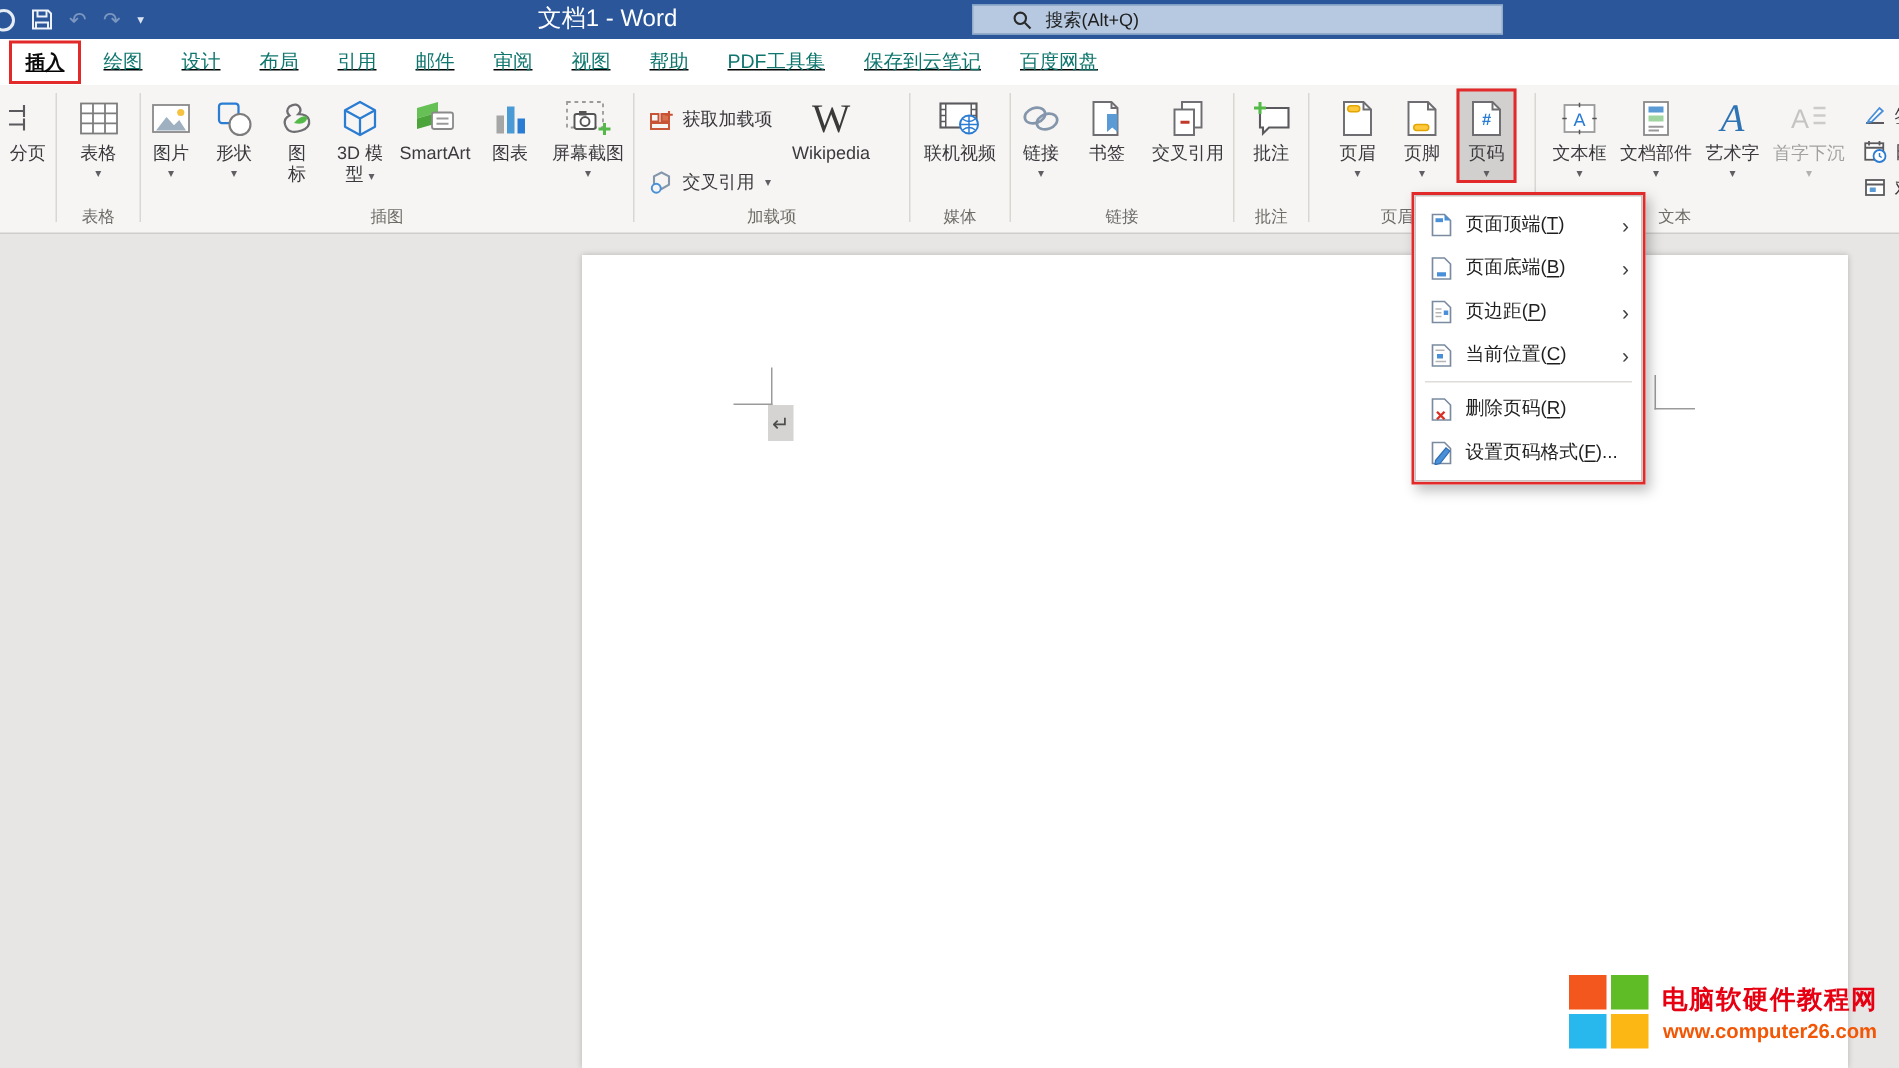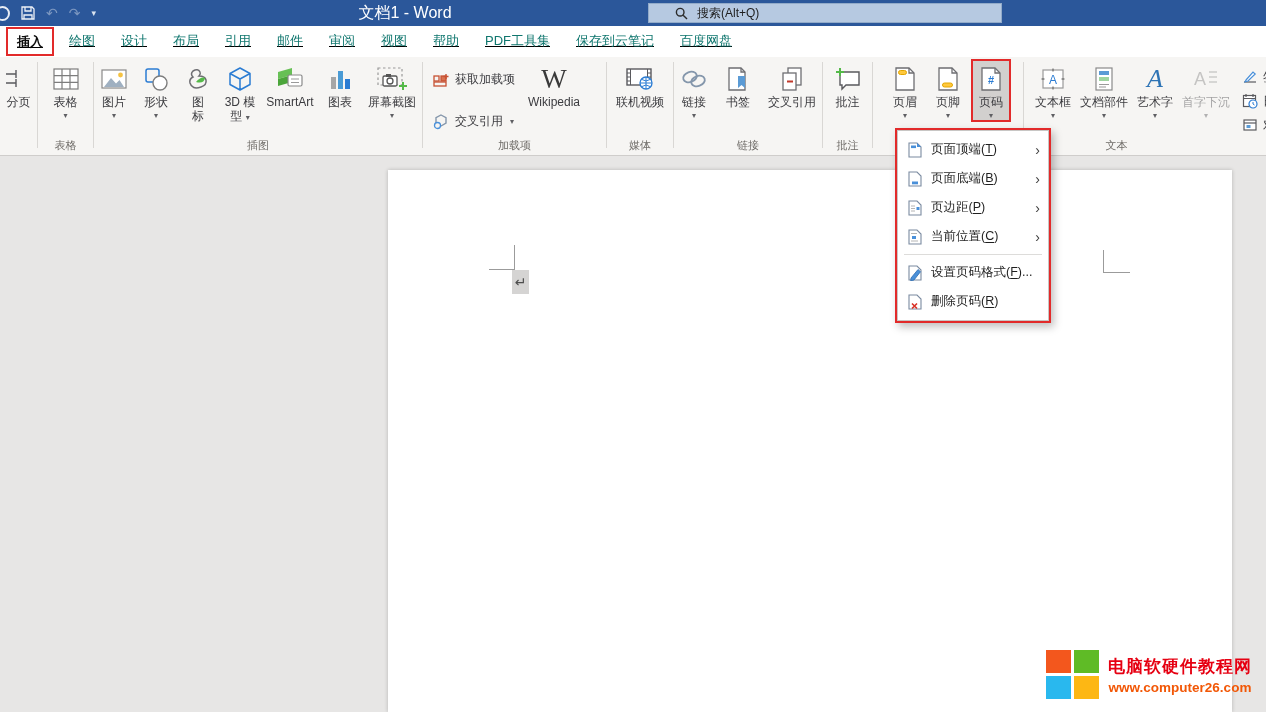--- a/index.html
+++ b/index.html
@@ -43,21 +43,21 @@
 
   .sbtn { display:flex; align-items:center; gap:5px; font-size:12px; color:#3b3b3f; height:24px; white-space:nowrap; }
   .sbtn .schev { font-size:8px; color:#5f5f63; margin-left:2px; }
 
   .addins-left { display:flex; flex-direction:column; justify-content:flex-end; gap:18px; padding:8px 6px 0 10px; }
   .text-right-col { display:flex; flex-direction:column; gap:0px; padding:6px 4px 0 6px; }
 
   .wikiW { font-family:"Liberation Serif", serif; font-size:27px; color:#3a3a3a; line-height:28px; }
 
   
-  .menu-annot { position:absolute; left:895px; top:128px; width:156px; border:2px solid #e22a2a;
+  .menu-annot { position:absolute; left:941px; top:128px; width:156px; border:2px solid #e22a2a;
                 background:#ffffff; z-index:60; box-shadow:3px 4px 8px rgba(0,0,0,.25); }
   .menu { border:1px solid #c8c6c4; background:#fff; padding:4px 0; }
   .mitem { height:29px; display:flex; align-items:center; gap:9px; padding:0 8px 0 10px;
            font-size:12.5px; color:#1f1f1f; white-space:nowrap; }
   .mitem .mtext u { text-underline-offset:2px; }
   .mitem .arrow { margin-left:auto; color:#3f3f3f; font-size:14px; line-height:14px; }
   .msep { height:1px; background:#dddcda; margin:3px 6px; }
 
   
   .page { position:absolute; left:388px; top:170px; width:844px; height:542px; background:#ffffff;
@@ -528,34 +528,34 @@
         <span class="mtext"><span>当前位置(</span><u>C</u><span>)</span></span>
         <span class="arrow">›</span>
       </div>
 
       <div class="msep"></div>
 
       <div class="mitem">
         <span>
           <svg width="14" height="16" viewBox="0 0 14 16">
               <path d="M1 1 h8 l4 4 v10 h-12 z" fill="#fff" stroke="#7a8aa0" stroke-width="1.1"></path>
+              <path d="M4 9.5 l5 5 M9 9.5 l-5 5" stroke="#d93025" stroke-width="1.6"></path>
+            </svg>
+        </span>
+        <span class="mtext"><span>删除页码(</span><u>R</u><span>)</span></span>
+      </div>
+
+      <div class="mitem">
+        <span>
+          <svg width="14" height="16" viewBox="0 0 14 16">
+              <path d="M1 1 h8 l4 4 v10 h-12 z" fill="#fff" stroke="#7a8aa0" stroke-width="1.1"></path>
               <path d="M3 13 L10 4.5 l2.5 2.2 L6 15 l-3.3.8 z" fill="#4a90d9" stroke="#2f6db3" stroke-width=".8"></path>
             </svg>
         </span>
         <span class="mtext"><span>设置页码格式(</span><u>F</u><span>)...</span></span>
-      </div>
-
-      <div class="mitem">
-        <span>
-          <svg width="14" height="16" viewBox="0 0 14 16">
-              <path d="M1 1 h8 l4 4 v10 h-12 z" fill="#fff" stroke="#7a8aa0" stroke-width="1.1"></path>
-              <path d="M4 9.5 l5 5 M9 9.5 l-5 5" stroke="#d93025" stroke-width="1.6"></path>
-            </svg>
-        </span>
-        <span class="mtext"><span>删除页码(</span><u>R</u><span>)</span></span>
       </div>
 
     </div>
   </div>
 
   <div class="wm">
     <div class="wm-logo">
       <div class="wm-sq" style="background:#f3571d;"></div>
       <div class="wm-sq" style="background:#5fbb26;"></div>
       <div class="wm-sq" style="background:#29b8ee;"></div>

